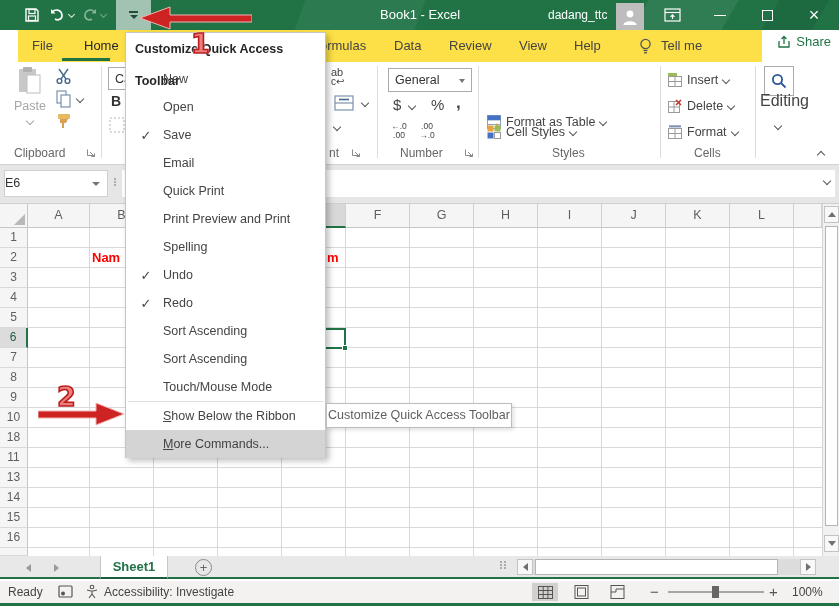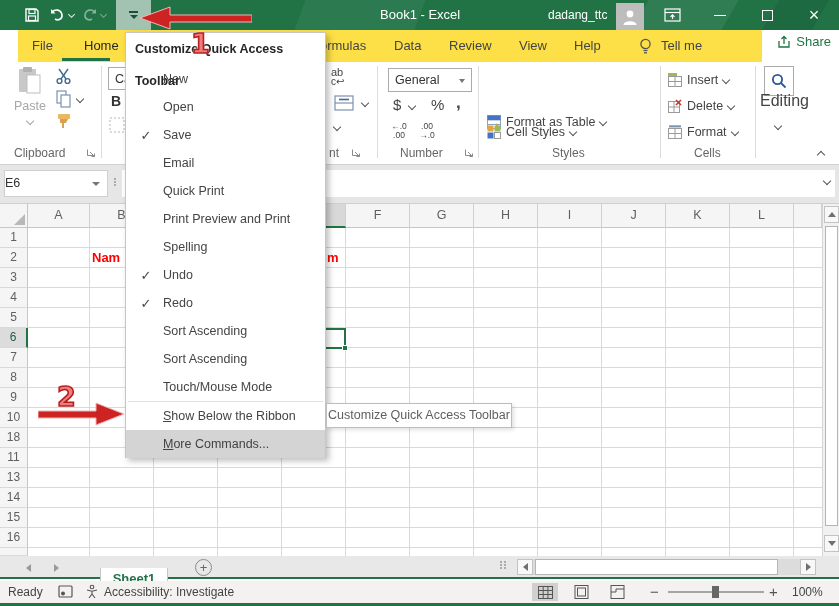--- a/index.html
+++ b/index.html
@@ -67,21 +67,21 @@
   .vscroll { position:absolute; left:822px; top:204px; width:17px; height:352px; background:#f1f1f1; border-left:1px solid #d5d5d5; }
   .sbtn { position:absolute; background:#f8f8f8; border:1px solid #c3c3c3; display:flex; align-items:center; justify-content:center; }
   .tri-up { width:0;height:0;border-left:4px solid transparent;border-right:4px solid transparent;border-bottom:5px solid #707070; }
   .tri-dn { width:0;height:0;border-left:4px solid transparent;border-right:4px solid transparent;border-top:5px solid #707070; }
   .tri-l { width:0;height:0;border-top:4px solid transparent;border-bottom:4px solid transparent;border-right:5px solid #9a9a9a; }
   .tri-r { width:0;height:0;border-top:4px solid transparent;border-bottom:4px solid transparent;border-left:5px solid #9a9a9a; }
   .vthumb { position:absolute; left:2px; top:22px; width:13px; height:300px; background:#fff; border:1px solid #b5b5b5; }
 
   
   .tabbar { position:absolute; left:0; top:556px; width:839px; height:23px; background:#e8e8e8; border-bottom:2px solid #217346; }
-  .sheettab { position:absolute; left:100px; top:0; width:68px; height:23px; background:#fff; border-left:1px solid #c6c6c6; border-right:1px solid #c6c6c6; color:#217346; font-weight:700; font-size:13px; text-align:center; line-height:22px; border-bottom:2px solid #1e5c3f;margin-top:12px; }
+  .sheettab { position:absolute; left:100px; top:0; width:68px; height:23px; background:#fff; border-left:1px solid #c6c6c6; border-right:1px solid #c6c6c6; color:#217346; font-weight:700; font-size:13px; text-align:center; line-height:22px; border-bottom:2px solid #1e5c3f; }
   .plus-circle { position:absolute; left:195px; top:3px; width:17px; height:17px; border:1px solid #8a8a8a; border-radius:50%; color:#666; font-size:13px; line-height:15px; text-align:center; }
   .hthumb { position:absolute; left:535px; top:3px; width:243px; height:16px; background:#fff; border:1px solid #b5b5b5; }
 
   
   .statusbar { position:absolute; left:0; top:581px; width:839px; height:22px; background:#f3f2f1; font-size:12px; color:#444; }
   .viewbtn { position:absolute; top:2px; width:26px; height:18px; display:flex; align-items:center; justify-content:center; }
   .viewbtn.active { background:#d2d0ce; }
   .zoomtrack { position:absolute; left:668px; top:10px; width:96px; height:2px; background:#a6a6a6; }
   .zoomthumb { position:absolute; left:712px; top:5px; width:7px; height:12px; background:#666; }
 

